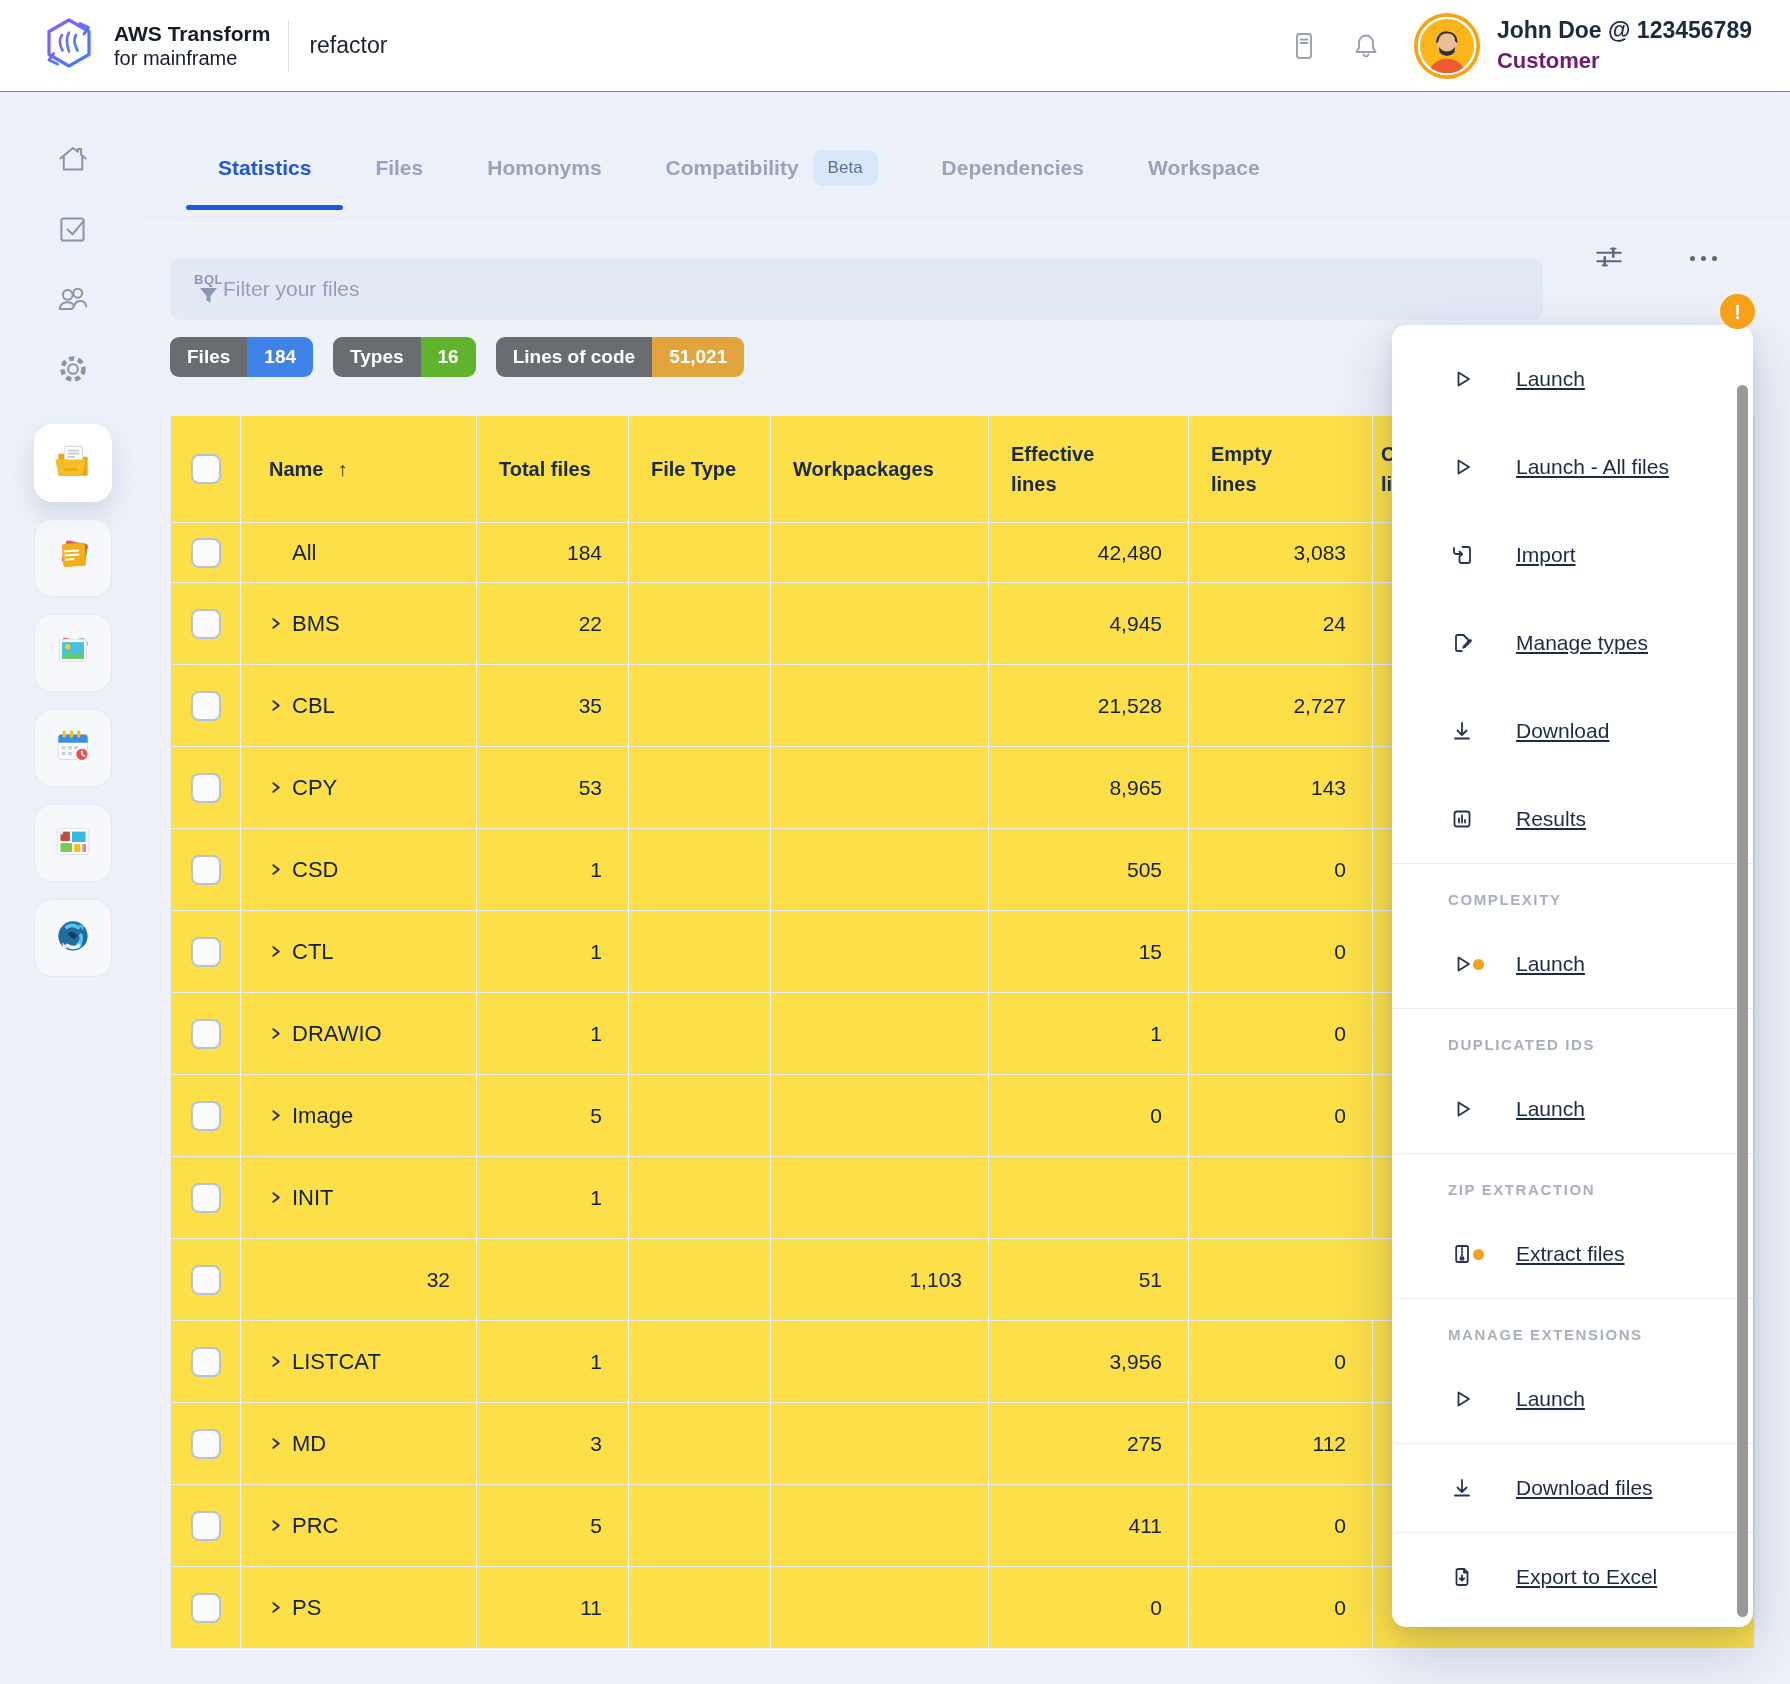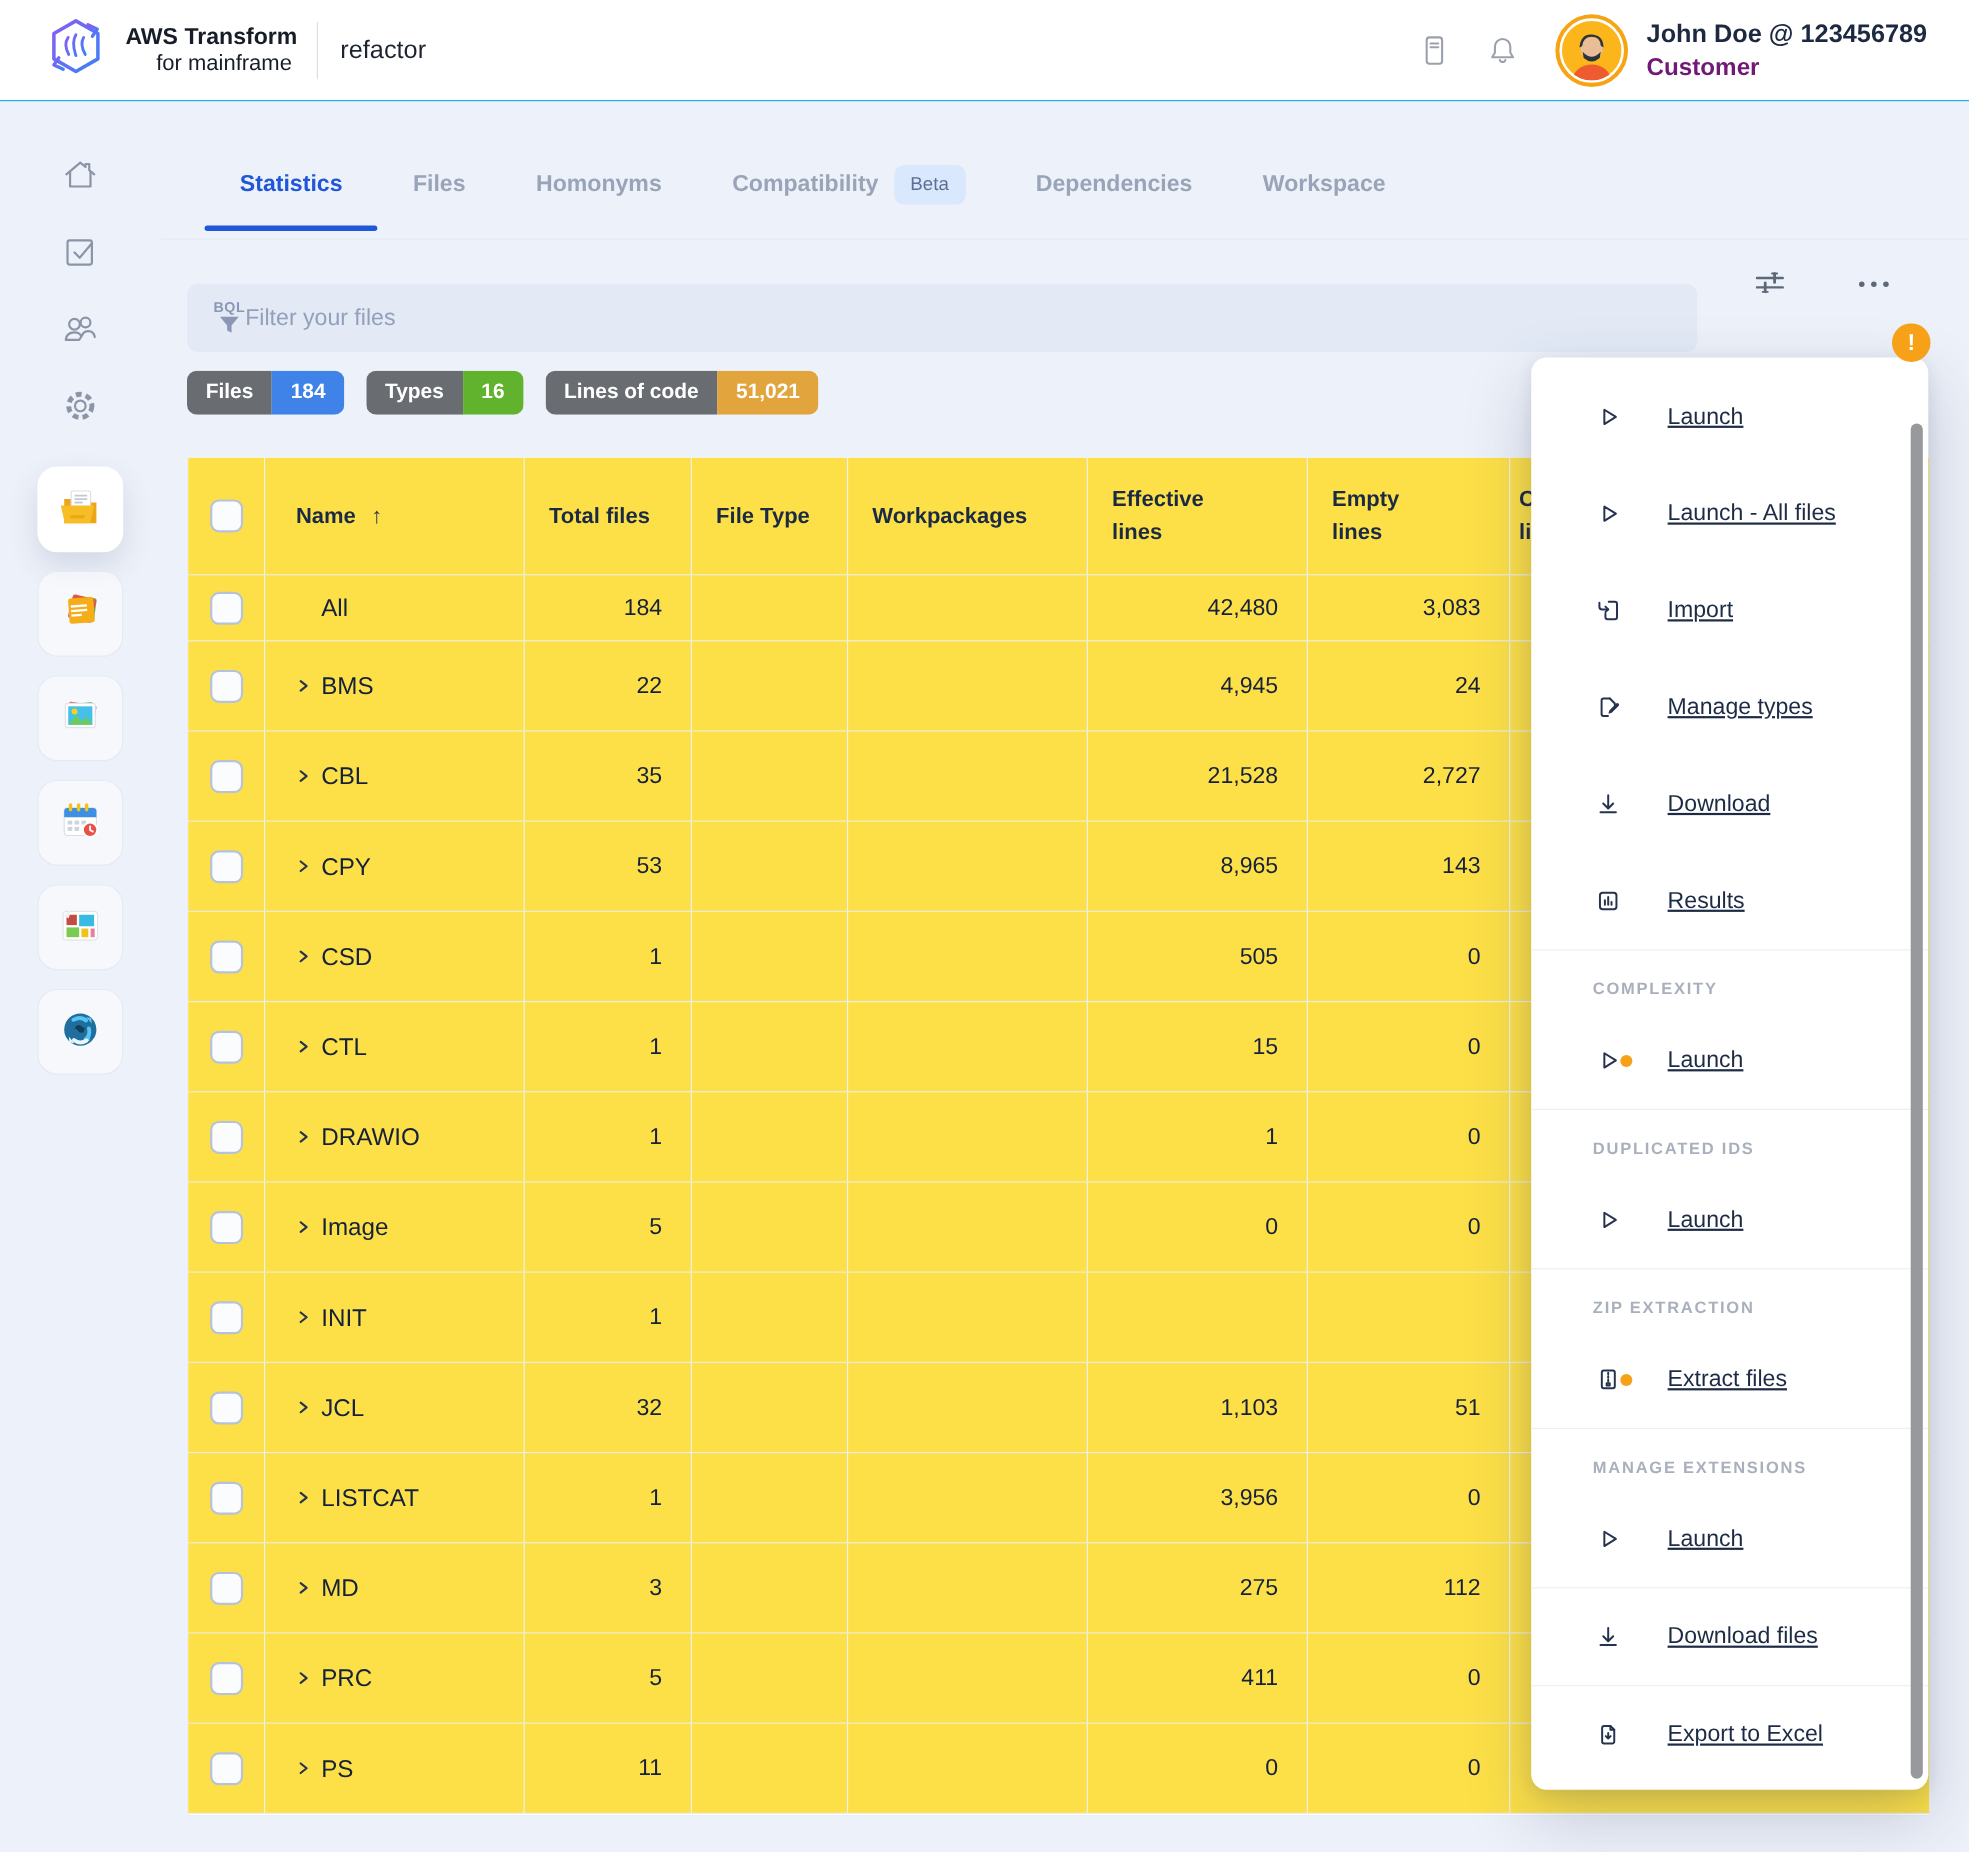--- a/index.html
+++ b/index.html
@@ -4,21 +4,21 @@
 <style>
   * { margin:0; padding:0; box-sizing:border-box; }
   html,body { width:1790px; height:1684px; }
   body { position:relative; background:#edf1f9; font-family:"Liberation Sans",sans-serif; overflow:hidden; color:#15213a; }
 
   
   .topbar { position:absolute; top:0; left:0; right:0; height:92px; background:#fff; border-bottom:1px solid #0ea5e9; display:flex; align-items:center; justify-content:space-between; padding:0 38px 0 40px; z-index:30; }
   .brand { display:flex; align-items:center; }
   .brand-text { line-height:1.2; margin-left:16px; }
   .brand-title { font-size:21px; font-weight:700; color:#161d26; }
-  .brand-sub { font-size:20px; color:#161d26;margin-left:28px; }
+  .brand-sub { font-size:20px; color:#161d26; }
   .brand-divider { width:1px; height:52px; background:#d8dce4; margin:0 20px 0 18px; }
   .product { font-size:23px; color:#1d2430; }
   .top-right { display:flex; align-items:center; }
   .icon-btn { width:34px; height:34px; display:flex; align-items:center; justify-content:center; margin-left:28px; cursor:pointer; }
   .avatar { width:68px; height:68px; margin-left:30px; border-radius:50%; cursor:pointer; flex:none; }
   .user-block { margin-left:16px; line-height:1.35; }
   .user-name { font-size:23px; font-weight:600; color:#1c2940; }
   .user-role { font-size:22px; font-weight:700; color:#701a75; }
 
   
@@ -523,28 +523,20 @@
         <div></div>
       <div class="cell-num"></div>
       <div class="cell-num"></div>
       <div></div>
     </div>
 
     <div class="trow rh">
       <div class="cell-check">
           <span class="checkbox"></span>
         </div>
-      <div class="cell-name">
-          <span class="chev">
-            <svg width="13" height="13" viewBox="0 0 12 12" fill="none" stroke="#26344E" stroke-width="1.8" stroke-linecap="round" stroke-linejoin="round">
-              <path d="M4 2l5 4-5 4"></path>
-            </svg>
-          </span>
-          <span>JCL</span>
-        </div>
       <div class="cell-num">32</div>
       <div></div>
         <div></div>
       <div class="cell-num">1,103</div>
       <div class="cell-num">51</div>
       <div></div>
     </div>
 
     <div class="trow rh">
       <div class="cell-check">

